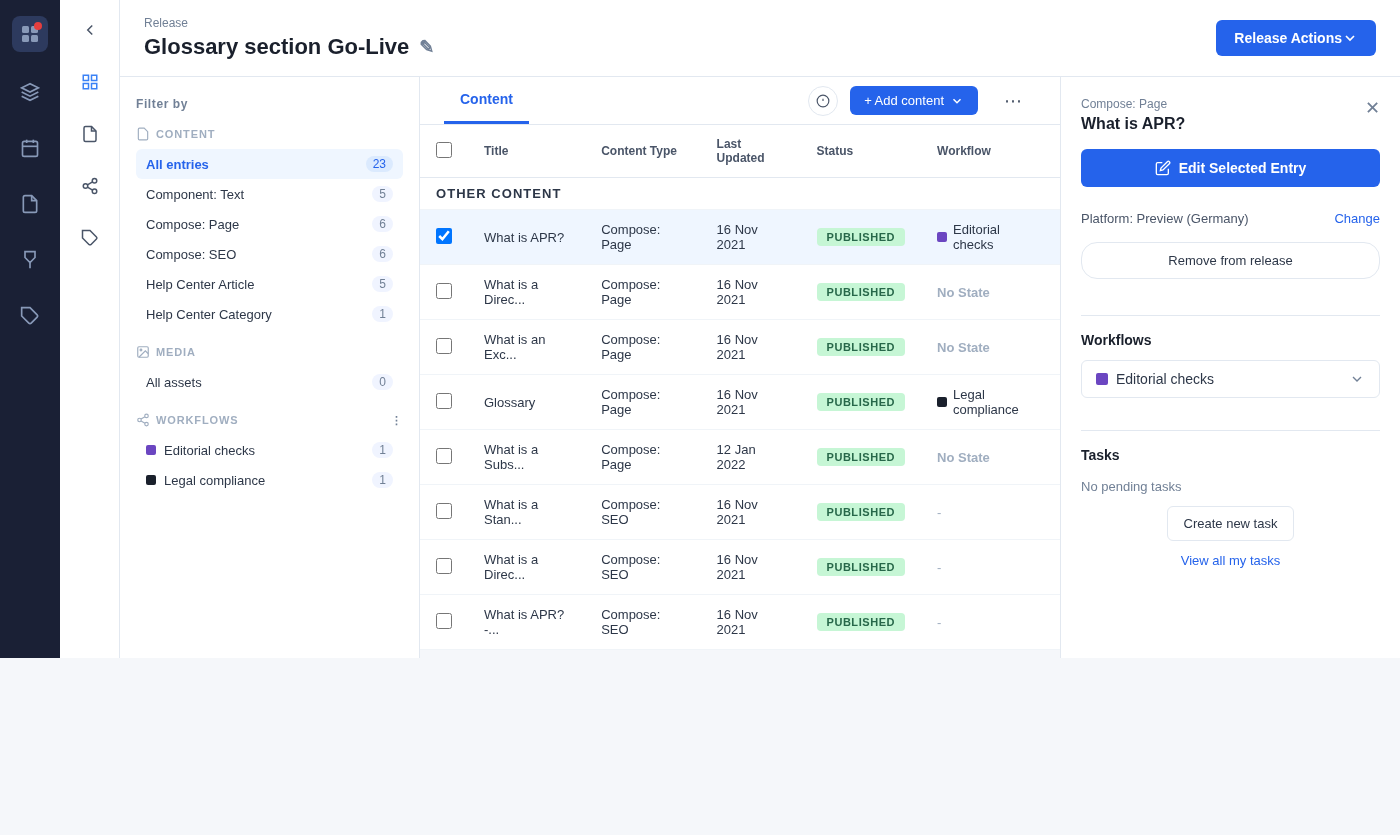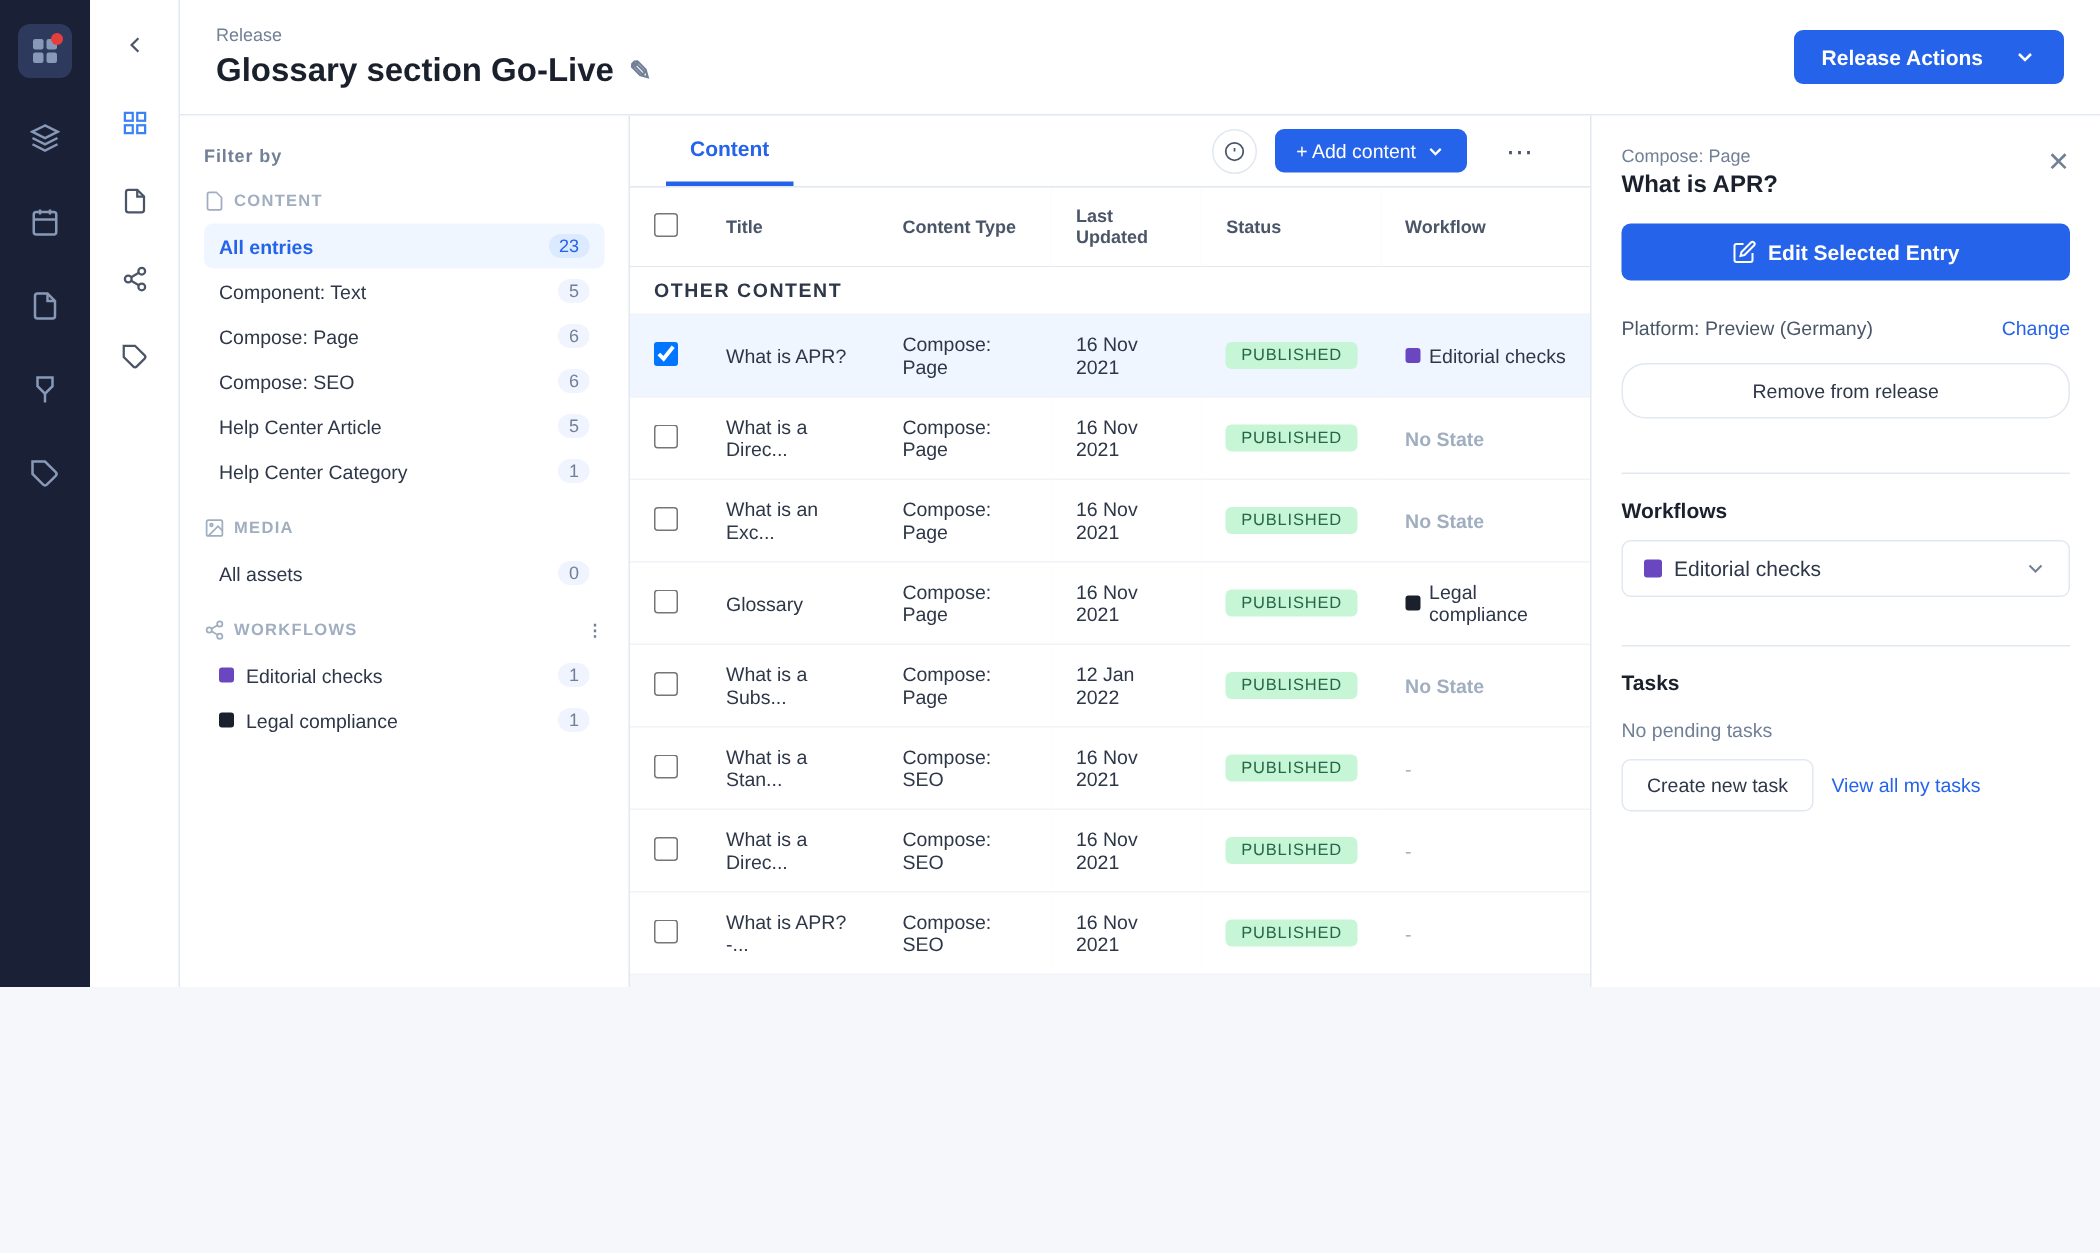--- a/index.html
+++ b/index.html
@@ -21,21 +21,21 @@
 
     
     .main-content { flex: 1; display: flex; flex-direction: column; overflow: hidden; }
 
     
     .header { background: #fff; border-bottom: 1px solid #e2e8f0; padding: 16px 24px; display: flex; align-items: center; justify-content: space-between; flex-shrink: 0; }
     .header-left { display: flex; flex-direction: column; }
     .header-release-label { font-size: 12px; color: #718096; margin-bottom: 4px; }
     .header-title { font-size: 22px; font-weight: 700; color: #1a202c; display: flex; align-items: center; gap: 10px; }
     .header-title-edit { color: #718096; cursor: pointer; font-size: 18px; }
-    .release-actions-btn { background: #2563eb; color: #fff; border: none; padding: 10px 18px; border-radius: 6px; font-size: 14px; font-weight: 600; cursor: pointer; display: flex; align-items: center; gap: 20px; }
+    .release-actions-btn { background: #2563eb; color: #fff; border: none; padding: 10px 18px; border-radius: 6px; font-size: 14px; font-weight: 600; cursor: pointer; display: flex; align-items: center; gap: 0; }
     .release-actions-btn svg { width: 16px; height: 16px; }
 
     
     .content-area { flex: 1; display: flex; overflow: hidden; }
 
     
     .filter-panel { width: 300px; background: #fff; border-right: 1px solid #e2e8f0; padding: 20px 16px; overflow-y: auto; flex-shrink: 0; }
     .filter-title { font-size: 12px; color: #718096; font-weight: 600; margin-bottom: 12px; letter-spacing: 0.05em; }
     .filter-section-label { font-size: 11px; font-weight: 600; color: #a0aec0; letter-spacing: 0.08em; text-transform: uppercase; display: flex; align-items: center; gap: 6px; margin-bottom: 8px; margin-top: 16px; }
     .filter-item { display: flex; justify-content: space-between; align-items: center; padding: 7px 10px; border-radius: 6px; cursor: pointer; }
@@ -61,21 +61,21 @@
     
     .center-content { flex: 1; display: flex; flex-direction: column; overflow: hidden; }
 
     
     .table { width: 100%; border-collapse: collapse; }
     .table thead th { background: #fff; padding: 12px 16px; text-align: left; font-size: 12px; font-weight: 600; color: #4a5568; border-bottom: 1px solid #e2e8f0; position: sticky; top: 0; z-index: 1; }
     .table tbody td { padding: 12px 16px; border-bottom: 1px solid #f0f4f8; font-size: 13px; color: #2d3748; background: #fff; }
     .table tbody tr.selected td { background: #eff6ff; }
     .section-header { background: #f8fafc !important; }
     .section-header td { font-size: 11px; font-weight: 600; color: #a0aec0; letter-spacing: 0.08em; text-transform: uppercase; padding: 8px 16px !important; }
-    .status-badge { display: inline-block; padding: 3px 10px; border-radius: 4px; font-size: 11px; font-weight: 400; letter-spacing: 0.05em; }
+    .status-badge { display: inline-block; padding: 3px 10px; border-radius: 4px; font-size: 11px; font-weight: 700; letter-spacing: 0.05em; }
     .status-published { background: #c6f6d5; color: #276749; }
     .workflow-badge { display: flex; align-items: center; gap: 6px; font-size: 13px; color: #2d3748; }
     .workflow-dot { width: 10px; height: 10px; border-radius: 2px; flex-shrink: 0; }
     .workflow-dot.purple { background: #6b46c1; }
     .workflow-dot.dark { background: #1a202c; }
     .no-state { color: #a0aec0; font-weight: bold; }
     .dash { color: #a0aec0; }
     input[type="checkbox"] { width: 16px; height: 16px; cursor: pointer; }
 
     
@@ -88,21 +88,21 @@
     .platform-row { display: flex; justify-content: space-between; align-items: center; padding: 8px 0; margin-bottom: 8px; font-size: 13px; color: #4a5568; }
     .change-link { color: #2563eb; font-weight: 500; cursor: pointer; font-size: 13px; }
     .preview-btn { border: 1px solid #e2e8f0; background: #fff; padding: 10px 0; border-radius: 6px; font-size: 13px; font-weight: 500; cursor: pointer; width: 100%; display: flex; align-items: center; justify-content: center; gap: 6px; color: #2d3748; margin-bottom: 10px; }
     .remove-btn { border: 1px solid #e2e8f0; background: #fff; padding: 10px 0; border-radius: 16px; font-size: 13px; font-weight: 500; cursor: pointer; width: 100%; color: #2d3748; margin-bottom: 20px; }
     .section-divider { border: none; border-top: 1px solid #e2e8f0; margin: 16px 0; }
     .panel-section-title { font-size: 14px; font-weight: 600; color: #1a202c; margin-bottom: 12px; }
     .workflow-select { border: 1px solid #e2e8f0; border-radius: 6px; padding: 10px 14px; display: flex; align-items: center; justify-content: space-between; cursor: pointer; margin-bottom: 16px; }
     .workflow-select-left { display: flex; align-items: center; gap: 8px; font-size: 14px; font-weight: 500; color: #2d3748; }
     .tasks-section { margin-top: 4px; }
     .no-tasks { font-size: 13px; color: #718096; margin-bottom: 12px; }
-    .tasks-actions { display: flex; align-items: center; gap: 12px; }
+    .tasks-actions { display: flex; align-items: center; gap: 12px; flex-direction: column; }
     .create-task-btn { border: 1px solid #e2e8f0; background: #fff; padding: 9px 16px; border-radius: 6px; font-size: 13px; font-weight: 500; cursor: pointer; color: #2d3748; }
     .view-tasks-link { color: #2563eb; font-size: 13px; font-weight: 500; cursor: pointer; }
 
     
     ::-webkit-scrollbar { width: 6px; }
     ::-webkit-scrollbar-track { background: transparent; }
     ::-webkit-scrollbar-thumb { background: #cbd5e0; border-radius: 3px; }
   </style>
 </head>
 <body>

